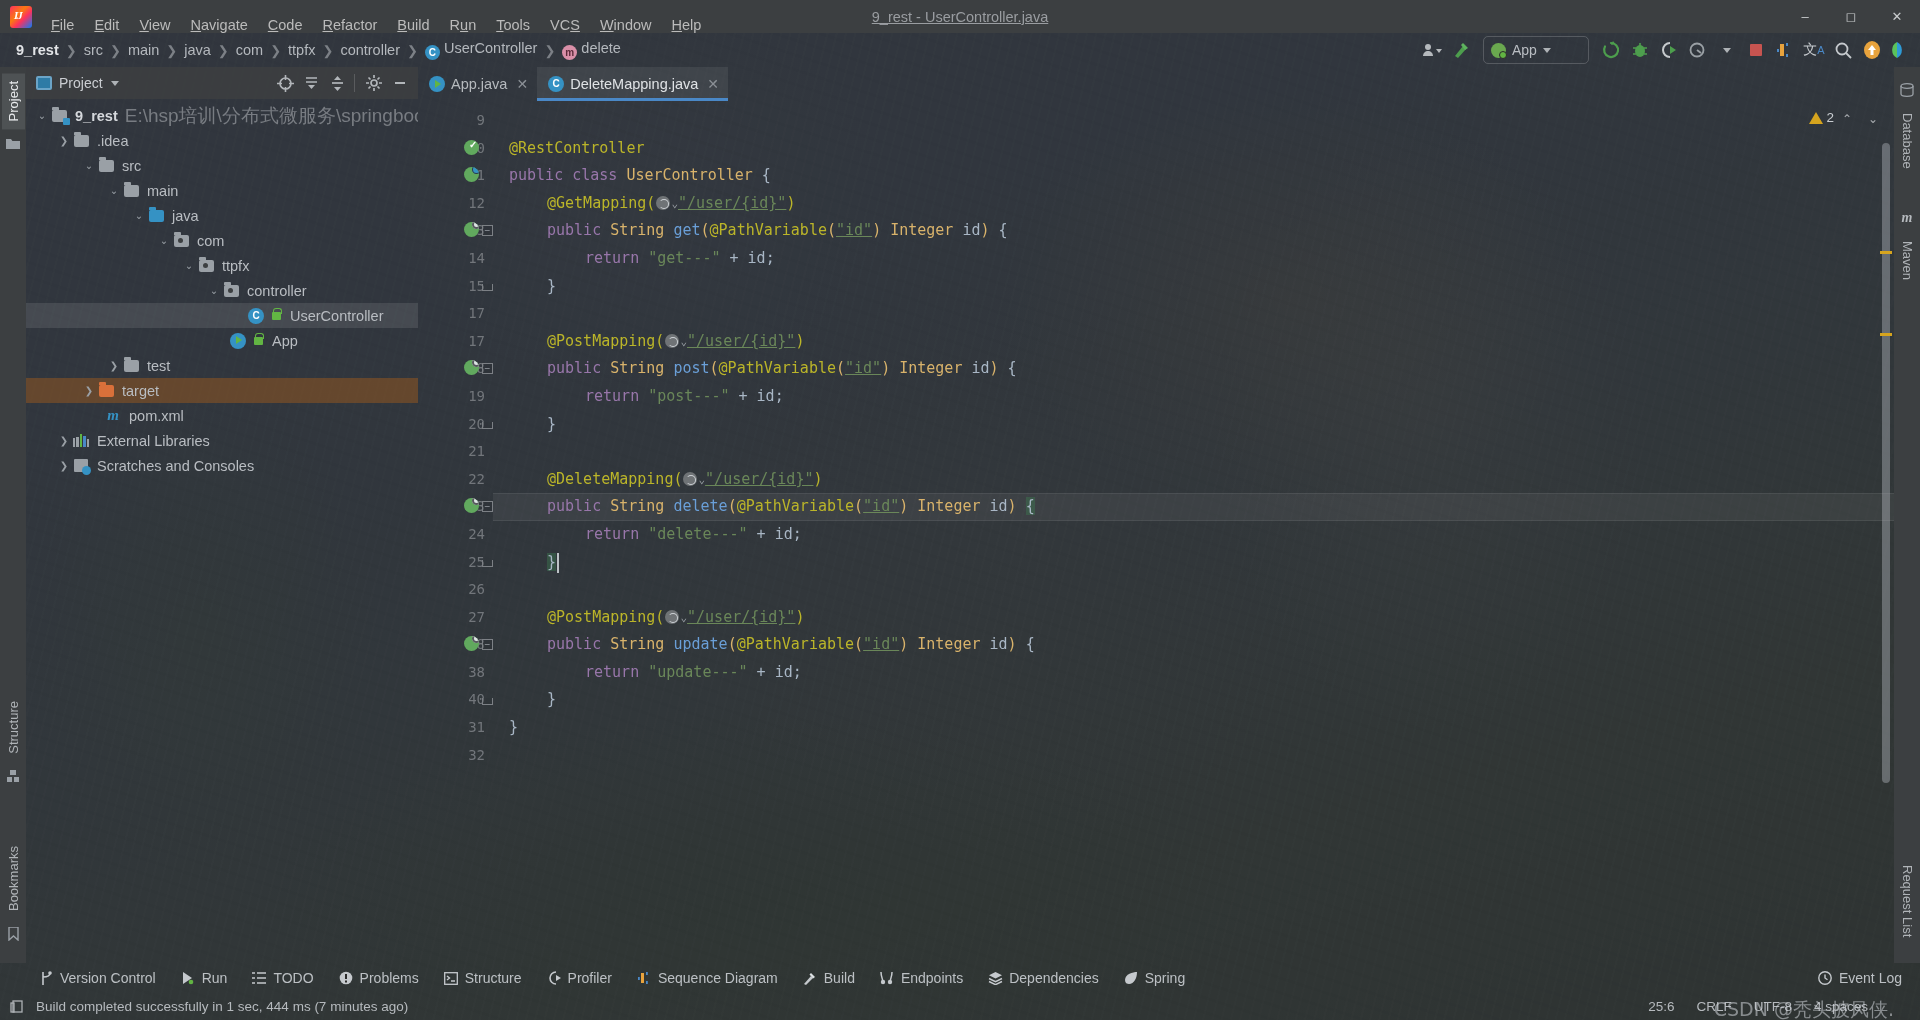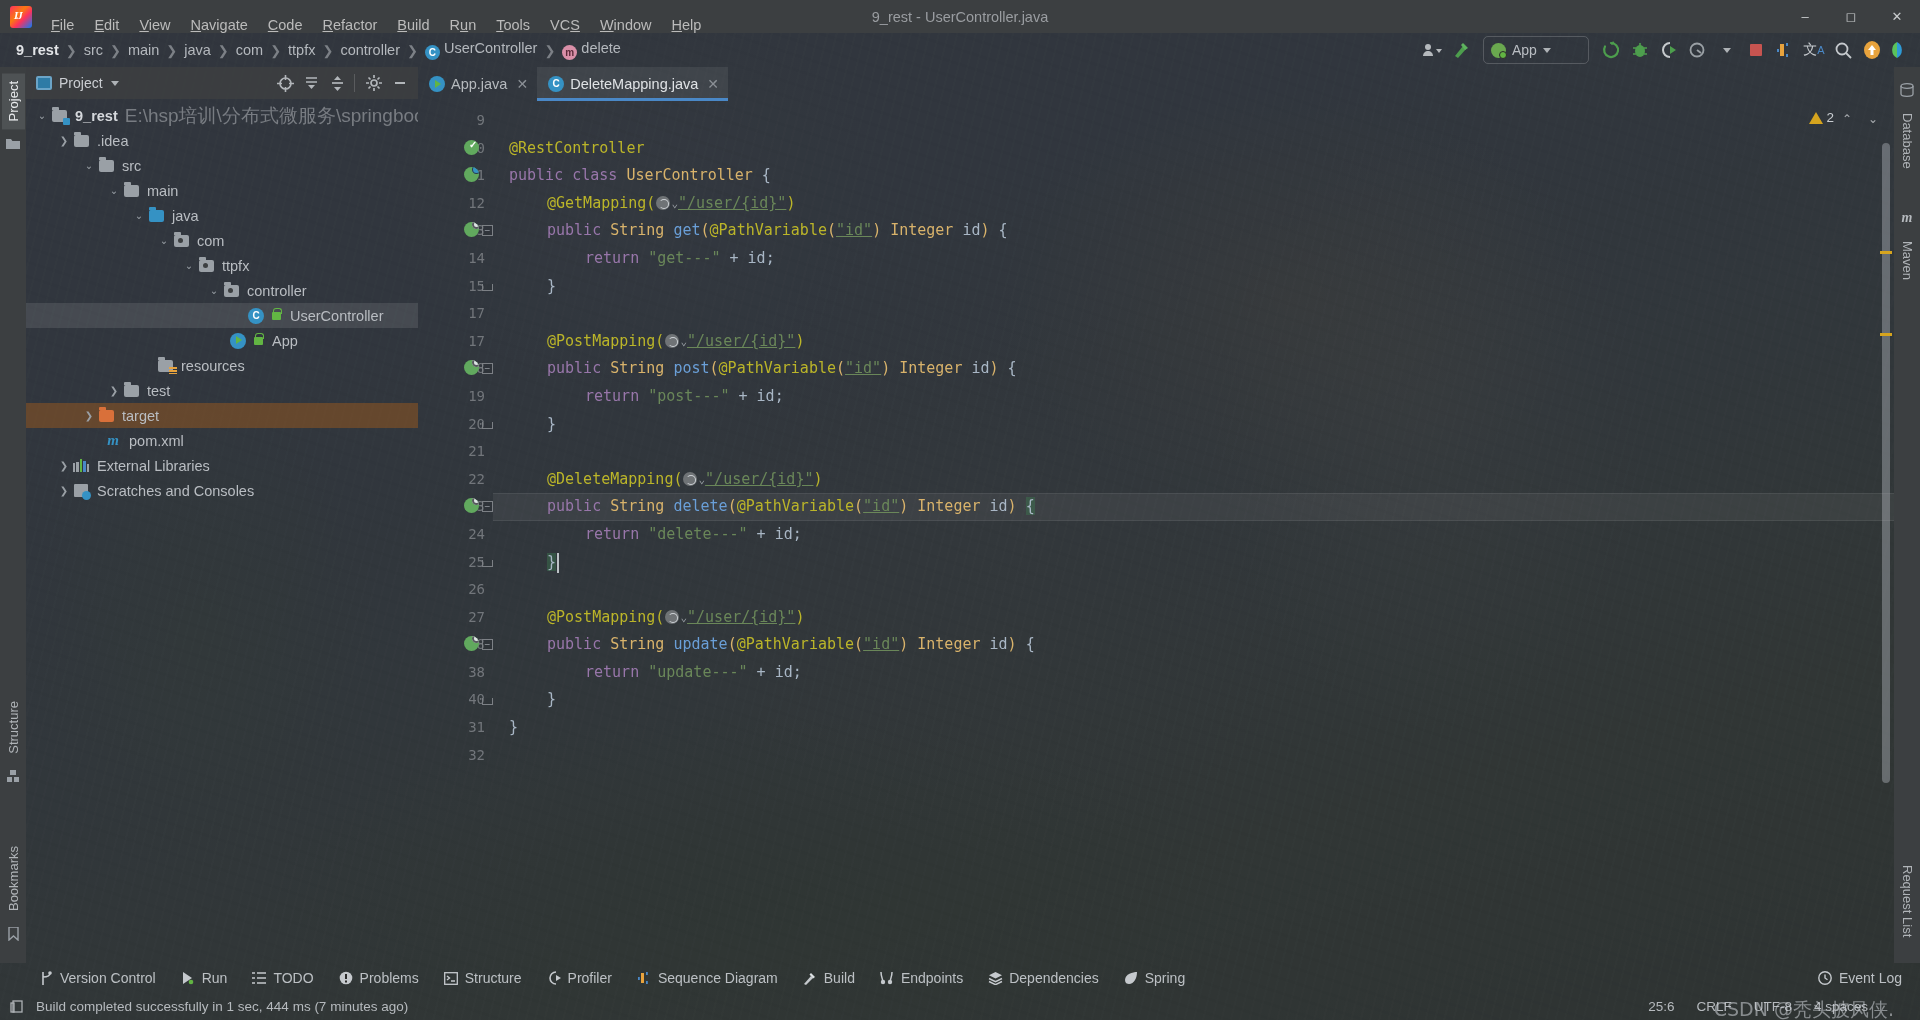--- a/index.html
+++ b/index.html
@@ -36,21 +36,21 @@
 
   
   .titlebar{ height:33px; background:#3c3f41; display:flex; align-items:center; flex:0 0 33px; position:relative; }
   .ij-logo{ width:22px;height:22px;margin:0 9px 0 10px; flex:0 0 22px; position:relative;}
   .ij-logo i{position:absolute; inset:0; border-radius:3px;
     background:linear-gradient(135deg,#fe315d 0%,#f97a12 38%,#fe315d 60%,#087cfa 100%);}
   .ij-logo b{position:absolute; left:4px; top:3px; width:13px;height:16px; color:#fff; font:700 11px "Liberation Serif",serif; font-style:italic; letter-spacing:-1px;}
   .menu{ display:flex; align-items:center; gap:0; }
   .menu .mi{ font-size:14.5px; color:#bbbbbb; padding:5px 10px; cursor:default; border-radius:3px;margin-top:16px; }
   .menu .mi u{ text-decoration:underline; }
-  .wintitle{ position:absolute; left:50%; transform:translateX(-50%); font-size:14.5px; color:#9a9da1; white-space:nowrap;}
+  .wintitle{ position:absolute; left:50%; transform:translateX(-50%); font-size:14.5px; color:#9a9da1; white-space:nowrap;text-decoration:underline;}
   .wbtns{ margin-left:auto; display:flex; }
   .wbtn{ width:46px;height:33px; display:flex;align-items:center;justify-content:center; color:#c9ccce; font-size:13px;}
 
   
   .navbar{ height:34px; flex:0 0 34px; display:flex; align-items:center; padding:0 6px 0 10px; position:relative; }
   .crumbs{ display:flex; align-items:center; gap:0; }
   .crumb{ font-size:14.5px; color:#b4b8bd; padding:2px 6px; border-radius:3px; white-space:nowrap;}
   .crumb.root{ color:#e2e4e7; font-weight:700;}
   .sep{ color:#7c8086; font-size:13px; padding:0 1px; }
   .cicon{ display:inline-block; width:15px;height:15px;border-radius:50%; margin-right:4px; vertical-align:-3px;
@@ -448,26 +448,20 @@
           </div>
 
           <div class="row" style="padding-left:203px">
             <span class="ic">
                 <i class="appj"></i>
               </span>
             <span class="lock"></span>
             <span class="lbl" style="margin-left:9px">App</span>
           </div>
 
-          <div class="row" style="padding-left:130px">
-            <span class="ic">
-                <i class="folder res"></i>
-              </span>
-            <span class="lbl">resources</span>
-          </div>
 
           <div class="row" style="padding-left:80px">
             <span class="arrow">❯</span>
             <span class="ic">
                 <i class="folder"></i>
               </span>
             <span class="lbl">test</span>
           </div>
 
           <div class="row tgt" style="padding-left:55px">

